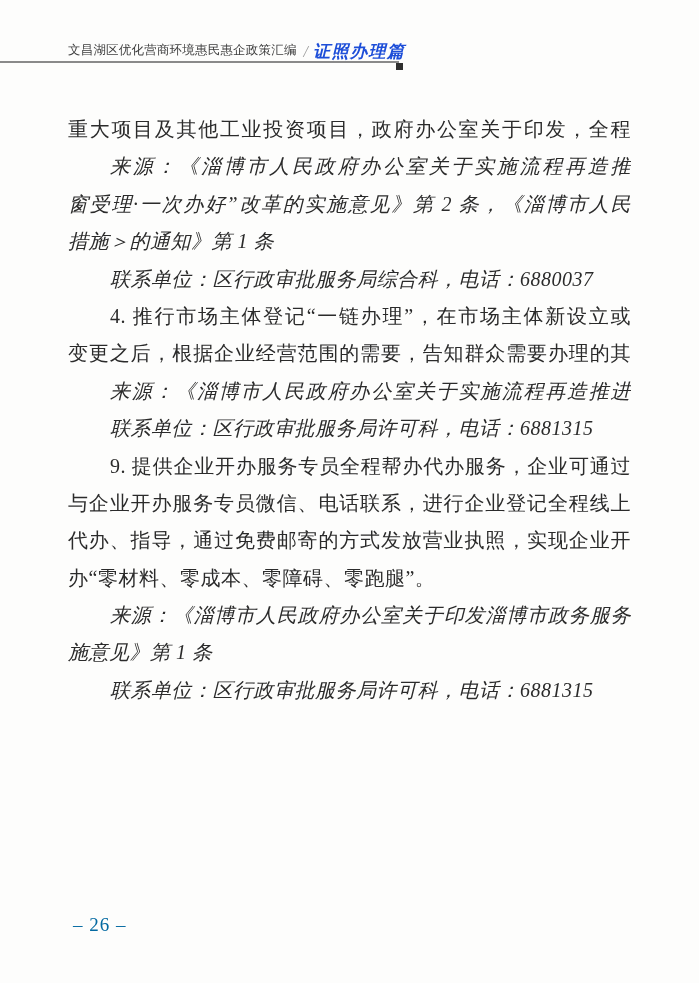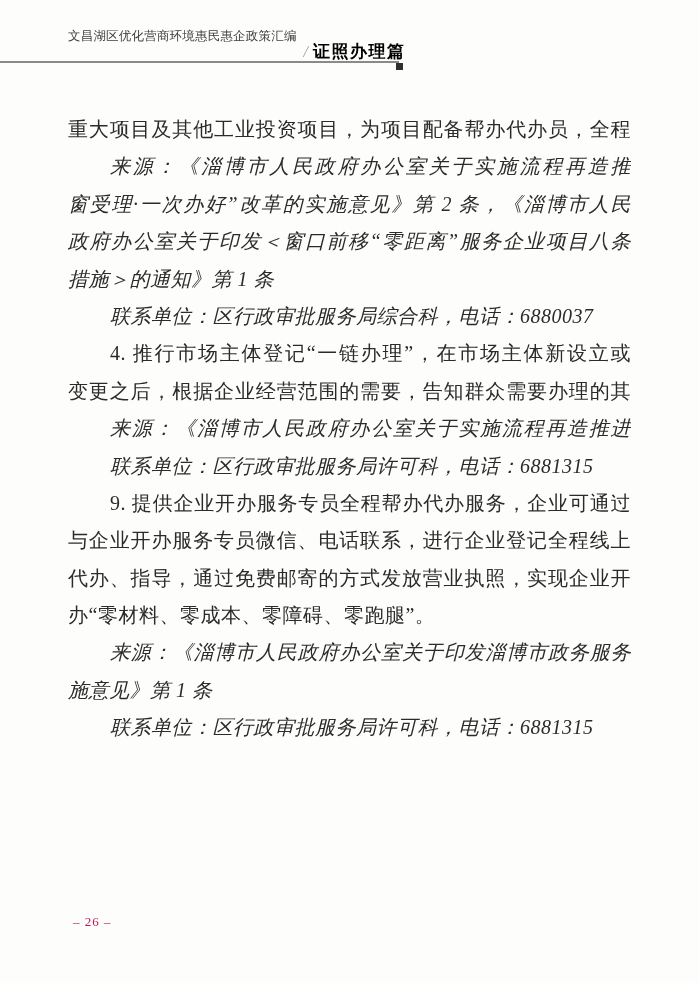--- a/index.html
+++ b/index.html
@@ -25,33 +25,34 @@
     height: 18px;
     display: flex;
     align-items: flex-end;
     white-space: nowrap;
   }
   .header-title {
     font-size: 12.5px;
     color: #3d3d3d;
     letter-spacing: 0.2px;
     line-height: 1;
-    padding-bottom: 18px;
+    padding-bottom: 4px;
   }
   .header-sep {
     font-size: 16px;
     color: #9c9c9c;
     font-style: italic;
     margin: 0 5px 0 7px;
     line-height: 1;
   }
   .header-section {
     font-size: 17px;
     font-weight: bold;
-    color: #000000;
+    font-style: italic;
+    color: #1d4ed8;
     letter-spacing: 1.5px;
     line-height: 1;
   }
   .header-rule {
     position: absolute;
     top: 61px;
     left: 0;
     width: 399px;
     height: 2px;
     background: #8a8a8a;
@@ -86,45 +87,44 @@
     text-align-last: justify;
     text-justify: inter-character;
   }
   .line.kai { font-style: italic; }
 
   
   .page-number {
     position: absolute;
     top: 914px;
     left: 73px;
-    font-size: 13px;
-    color: #be185d;
+    font-size: 19px;
+    color: #0369a1;
     letter-spacing: 1px;
   }
 </style>
 </head>
 <body>
 
 <div class="page">
 
   <div class="header-rule"></div>
 
   <div class="header-row">
     <span class="header-title">文昌湖区优化营商环境惠民惠企政策汇编</span>
     <span class="header-sep">/</span>
     <span class="header-section">证照办理篇</span>
   </div>
 
   <div class="header-end-marker"></div>
 
   <div class="body-text">
-      <div class="line justify">重大项目及其他工业投资项目，为项目配备帮办代办员，全程</div>
+      <div class="line justify">重大项目及其他工业投资项目，政府办公室关于印发，全程</div>
       <div class="line indent justify kai">来源：《淄博市人民政府办公室关于实施流程再造推进“一</div>
       <div class="line justify kai">窗受理·一次办好”改革的实施意见》第 2 条，《淄博市人民</div>
-      <div class="line justify kai">政府办公室关于印发＜窗口前移“零距离”服务企业项目八条</div>
       <div class="line kai">措施＞的通知》第 1 条</div>
       <div class="line indent kai">联系单位：区行政审批服务局综合科，电话：6880037</div>
       <div class="line indent justify">4. 推行市场主体登记“一链办理”，在市场主体新设立或</div>
       <div class="line justify">变更之后，根据企业经营范围的需要，告知群众需要办理的其</div>
       <div class="line indent justify kai">来源：《淄博市人民政府办公室关于实施流程再造推进</div>
       <div class="line indent kai">联系单位：区行政审批服务局许可科，电话：6881315</div>
       <div class="line indent justify">9. 提供企业开办服务专员全程帮办代办服务，企业可通过</div>
       <div class="line justify">与企业开办服务专员微信、电话联系，进行企业登记全程线上</div>
       <div class="line justify">代办、指导，通过免费邮寄的方式发放营业执照，实现企业开</div>
       <div class="line">办“零材料、零成本、零障碍、零跑腿”。</div>

